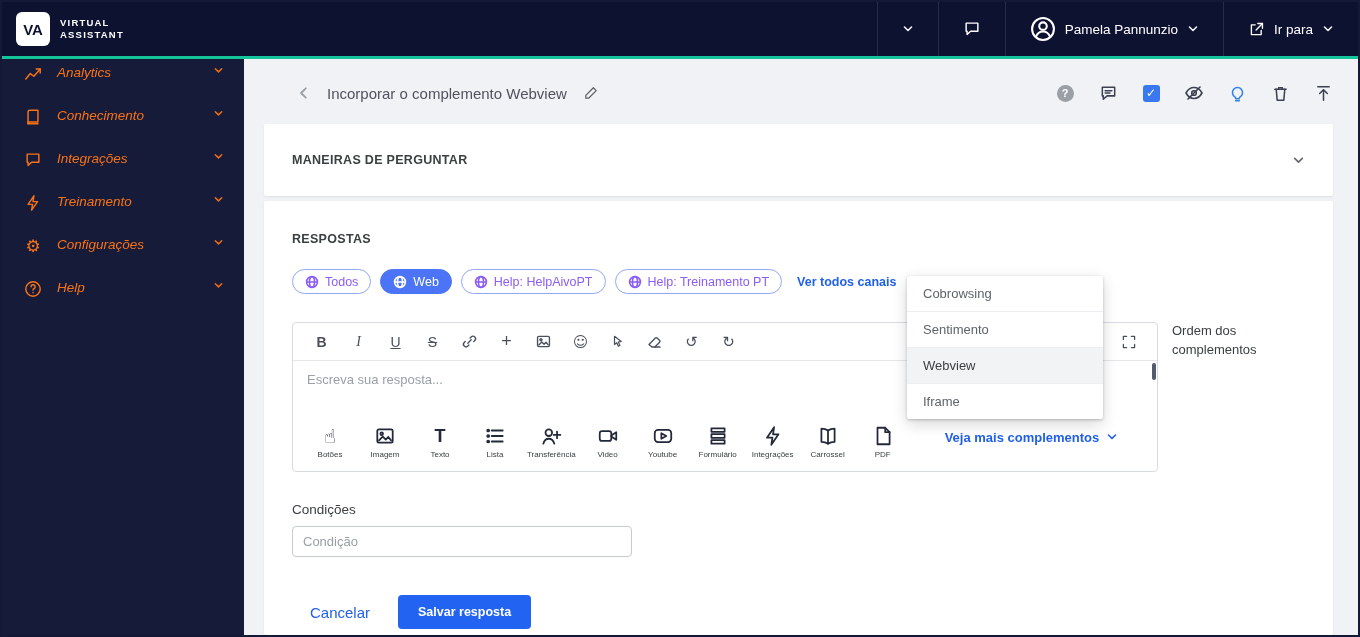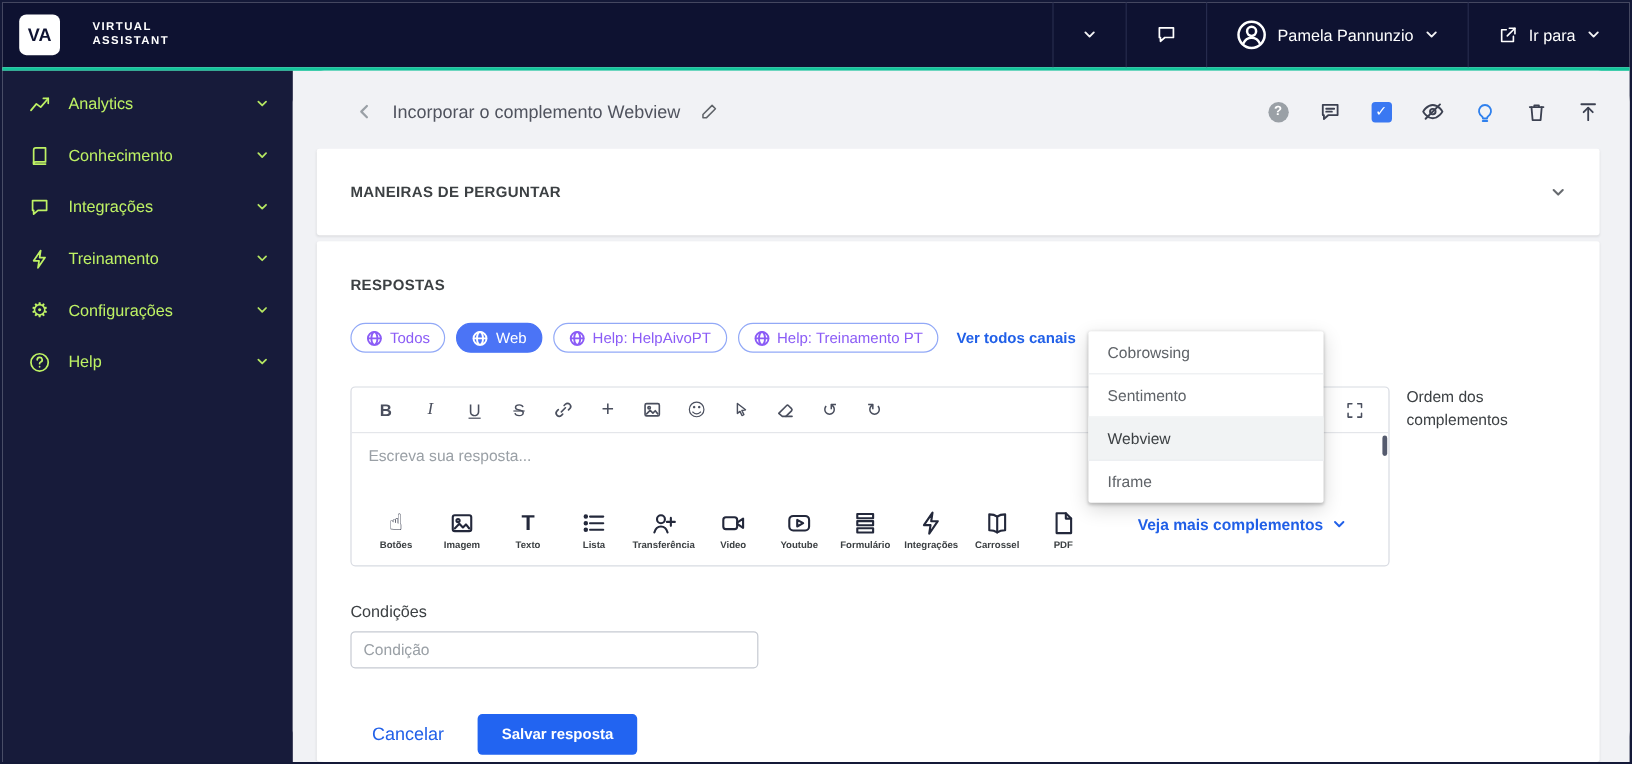--- a/index.html
+++ b/index.html
@@ -2,38 +2,38 @@
 <html><head>
 <meta charset="utf-8">
 <style>
   * { margin:0; padding:0; box-sizing:border-box; }
   html,body { width:1360px; height:637px; overflow:hidden; background:#fff;
               font-family:"Liberation Sans", sans-serif; }
   .app { position:relative; width:1360px; height:637px; border:2px solid #141938; background:#f1f2f5; }
 
   
   .topbar { display:flex; align-items:stretch; height:54px; background:#0e1231; color:#fff; }
-  .brand { display:flex; align-items:center; gap:27px; padding-left:14px; flex:1; }
+  .brand { display:flex; align-items:center; gap:10px; padding-left:14px; flex:1; }
   .logo { width:34px; height:34px; background:#fff; color:#0e1231; border-radius:6px;
           display:flex; align-items:center; justify-content:center; font-weight:800; font-size:15px; }
   .brand-text { display:flex; flex-direction:column; font-size:9.5px; letter-spacing:1.2px;
                 font-weight:600; line-height:1.3; color:#fff; }
   .tb-seg { display:flex; align-items:center; justify-content:center; gap:9px;
             border-left:1px solid #262b4d; padding:0 24px; cursor:pointer; }
   .tb-seg .name { font-size:13.5px; }
   .avatar { width:26px; height:26px; }
   .chev { opacity:.95; }
 
   .accent { height:3px; background:#14c49b; }
 
   
   .bodyrow { display:flex; height:576px; }
   .sidebar { width:242px; background:#171b3a; padding-top:6px; flex:none; }
-  .side-item { display:flex; align-items:center; height:43px; padding:0 20px 0 22px;
-               color:#bef264; font-size:13.5px; cursor:pointer; }
+  .side-item { display:flex; align-items:flex-start; height:43px; padding:0 20px 0 22px;
+               color:#f97316; font-size:13.5px; cursor:pointer;font-style:italic; }
   .side-item .sic { width:18px; height:18px; margin-right:15px; flex:none; }
   .side-item .glyph { width:18px; margin-right:15px; font-family:"DejaVu Sans",sans-serif;
                       font-size:17px; line-height:18px; text-align:center; }
   .side-item .chev { margin-left:auto; }
 
   .main { flex:1; background:#f1f2f5; display:flex; flex-direction:column; overflow:hidden;border-radius:26px; }
 
   
   .page-header { display:flex; align-items:center; height:42px; margin:13px 25px 10px 53px; }
   .ph-left { display:flex; align-items:center; gap:16px; }
@@ -72,21 +72,21 @@
   .tb-btn.expand { margin-left:auto; }
   .editor-body { height:62px; padding:11px 14px; color:#9aa0a6; font-size:13px; cursor:text; }
   .scroll-thumb { position:absolute; right:1px; top:40px; width:4px; height:17px;
                   background:#555b6e; border-radius:2px; cursor:pointer; }
 
   .comp-row { display:flex; align-items:center; padding:2px 10px 12px 14px; gap:9px; }
   .comp { min-width:46px; display:flex; flex-direction:column; align-items:center; gap:3px;
           color:#23283b; cursor:pointer; }
   .comp .glyph { font-family:"DejaVu Sans",sans-serif; font-size:19px; line-height:22px; }
   .comp .tglyph { font-size:18px; font-weight:700; line-height:22px; }
-  .comp-label { font-size:8px; font-weight:700; color:#3c4043; white-space:nowrap; }
+  .comp-label { font-size:8px; font-weight:400; color:#3c4043; white-space:nowrap; }
   .more-link { margin-left:30px; display:flex; align-items:center; gap:7px; color:#2160e8;
                font-size:13px; font-weight:600; cursor:pointer; align-self:center; padding-bottom:10px; }
 
   .order-label { width:96px; margin-left:14px; font-size:13px; color:#3c4043; line-height:1.45; }
 
   
   .conditions { margin-top:30px; }
   .cond-label { font-size:13.5px; color:#3c4043; }
   .cond-input { margin-top:9px; width:340px; height:31px; border:1px solid #c6cad2; border-radius:4px;
                 padding:0 10px; font-size:13px; color:#3c4043; font-family:"Liberation Sans",sans-serif; }

